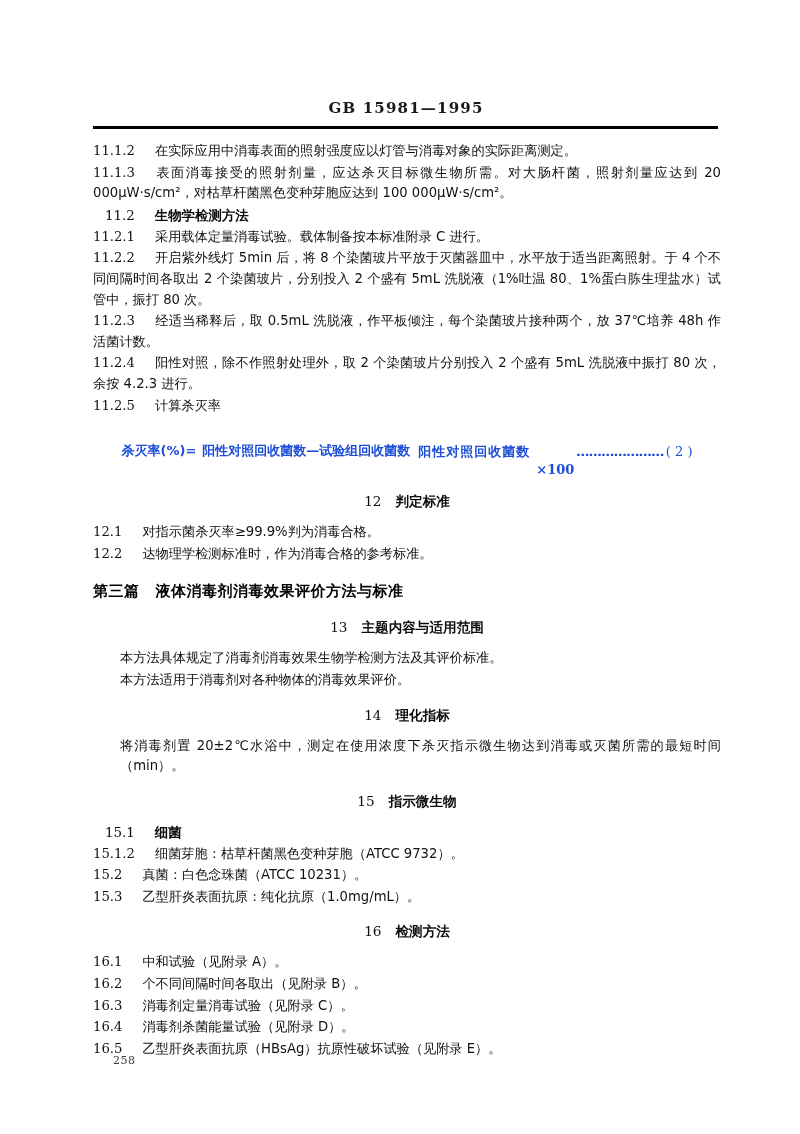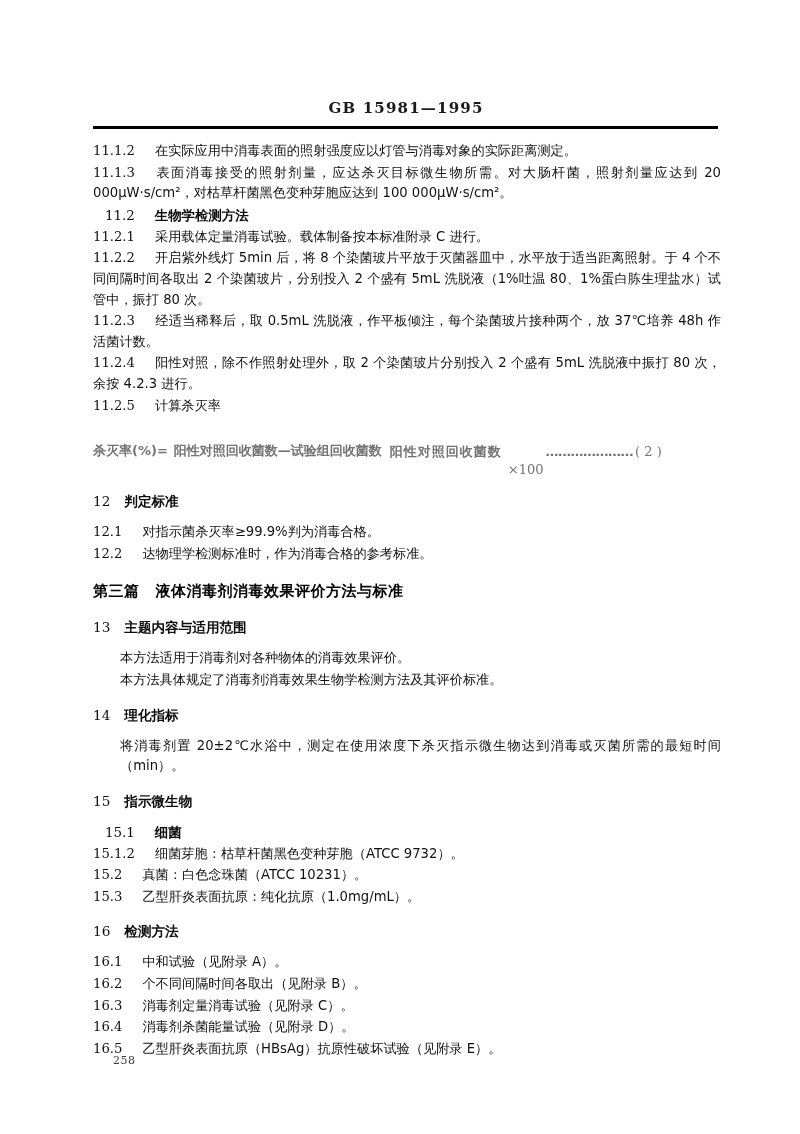--- a/index.html
+++ b/index.html
@@ -82,20 +82,21 @@
     line-height: 21px;
     font-weight: bold;
     color: #0d0d0d;
   }
   p.sec-major {
     margin: 14px 0 10px 0;
     font-size: 13.6px;
     line-height: 21px;
     font-weight: bold;
     color: #0d0d0d;
+    text-align: center;
   }
   p.indent {
     margin: 0 0 1px 0;
     padding-left: 27px;
     font-size: 13.2px;
     line-height: 20.6px;
     color: #111111;
     text-align: justify;
   }
   
@@ -109,22 +110,23 @@
   }
   .part-title .pt-gap {
     display: inline-block;
     width: 16px;
   }
   
   .formula-row {
     margin: 9px 0 6px 0;
     display: flex;
     align-items: center;
+    justify-content: center;
     font-size: 13px;
-    color: #737373;
+    color: #1d4ed8;
   }
   .formula-lhs {
     font-weight: bold;
     white-space: nowrap;
   }
   .frac {
     display: inline-flex;
     flex-direction: row;
     align-items: center;
     margin: 0 2px;
@@ -142,21 +144,21 @@
     background: #000;
   }
   .frac .denom {
     padding: 1px 4px 0 4px;
     font-weight: bold;
     white-space: nowrap;
     font-size: 13px;
     letter-spacing: 1px;
   }
   .formula-rhs {
-    font-weight: normal;
+    font-weight: bold;
     white-space: nowrap;
     font-family: "DejaVu Serif", "Liberation Serif", serif;
     margin-top: 37px;
   }
   .dotfill {
     letter-spacing: -0.5px;
     font-weight: bold;
     margin: 0 2px;
   }
   .eqno {
@@ -219,22 +221,22 @@
     <p class="sec-major"><span class="num">12</span><span class="gap-num"></span><span>判定标准</span></p>
 
     <p class="clause"><span class="num">12.1</span><span class="gap-num-wide"></span><span>对指示菌杀灭率≥99.9%判为消毒合格。</span></p>
 
     <p class="clause"><span class="num">12.2</span><span class="gap-num-wide"></span><span>达物理学检测标准时，作为消毒合格的参考标准。</span></p>
 
     <p class="part-title"><span>第三篇</span><span class="pt-gap"></span><span>液体消毒剂消毒效果评价方法与标准</span></p>
 
     <p class="sec-major"><span class="num">13</span><span class="gap-num"></span><span>主题内容与适用范围</span></p>
 
+    <p class="indent">本方法具体规定了消毒剂消毒效果生物学检测方法及其评价标准。</p>
     <p class="indent">本方法适用于消毒剂对各种物体的消毒效果评价。</p>
-    <p class="indent">本方法具体规定了消毒剂消毒效果生物学检测方法及其评价标准。</p>
 
     <p class="sec-major"><span class="num">14</span><span class="gap-num"></span><span>理化指标</span></p>
 
     <p class="indent">将消毒剂置 20±2℃水浴中，测定在使用浓度下杀灭指示微生物达到消毒或灭菌所需的最短时间（min）。</p>
 
     <p class="sec-major"><span class="num">15</span><span class="gap-num"></span><span>指示微生物</span></p>
 
     <p class="sec"><span class="num">15.1</span><span class="gap-num-wide"></span><span>细菌</span></p>
 
 

